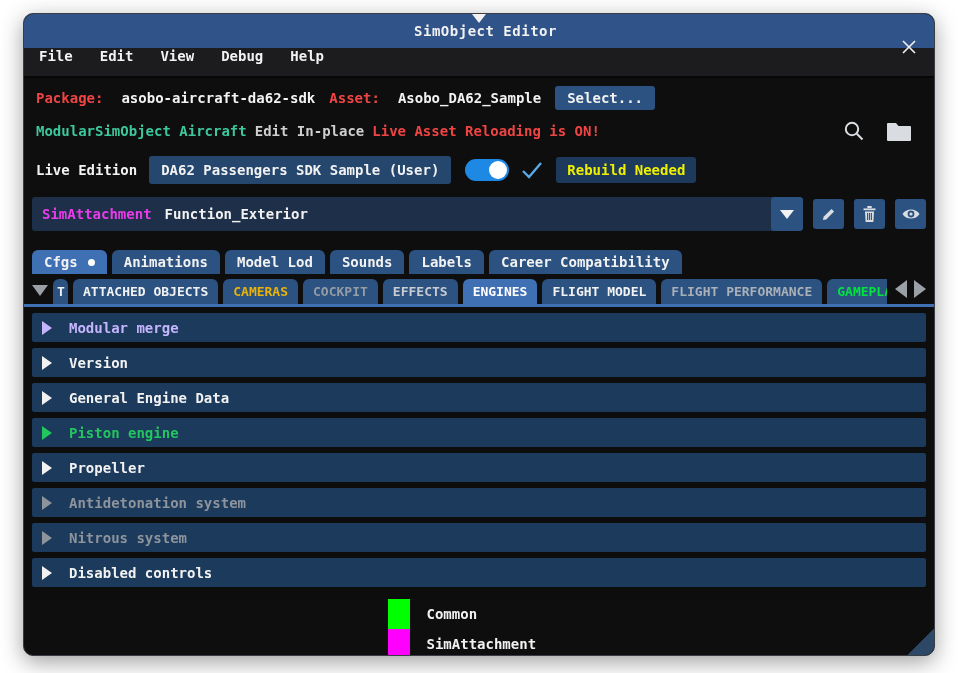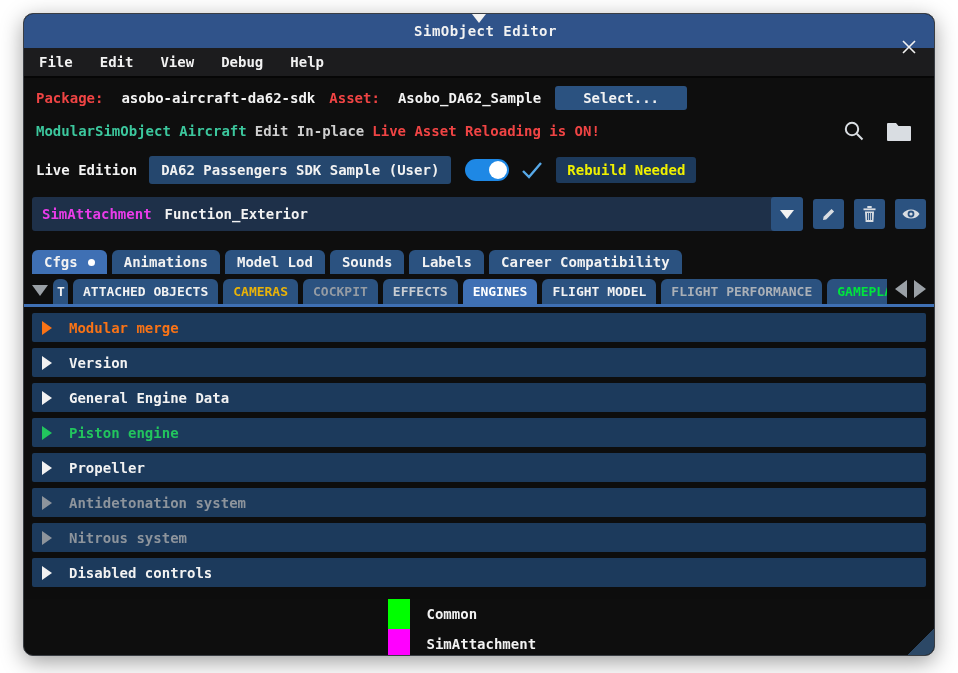--- a/index.html
+++ b/index.html
@@ -12,33 +12,33 @@
     font-weight:700; font-size:14px;
   }
   
   .titlebar { height:34px; background:#30538a; display:flex; align-items:center; padding:0 14px;flex-direction:column; }
   .tri-down { width:0; height:0; border-left:7px solid transparent; border-right:7px solid transparent; border-top:9px solid #f2f2f2; }
   .title-text { margin-left:13px; letter-spacing:.5px; }
   .dot { width:7px; height:7px; border-radius:50%; background:#ffffff; display:inline-block; }
   .title-dot { margin-left:11px; }
   .close-btn { margin-left:auto; width:22px; height:22px; display:flex; align-items:center; justify-content:center; cursor:pointer; }
   
-  .menubar { height:30px; background:#1c1c1e; border-bottom:2px solid #060606; display:flex; align-items:center; gap:27px; padding:0 15px; }
+  .menubar { height:30px; background:#1c1c1e; border-bottom:2px solid #060606; display:flex; align-items:flex-start; gap:27px; padding:0 15px; }
   .menu-item { color:#f2f2f2; }
   
   .row { display:flex; align-items:center; padding:0 12px; }
   .row-package { height:34px; margin-top:3px; }
   .row-status  { height:32px; }
   .row-edition { height:38px; margin-top:4px; }
   .lbl-yellow { color:#ef4444; }
   .lbl-teal   { color:#3cc79d; }
   .lbl-gray   { color:#cfcfcf; }
   .val-white  { color:#f2f2f2; }
   .sp8{width:8px;} .sp14{width:14px;} .sp18{width:18px;}
-  .btn-blue { background:#2b5280; color:#f2f2f2; border-radius:3px; padding:4px 28px; cursor:pointer; }
+  .btn-blue { background:#2b5280; color:#f2f2f2; border-radius:3px; padding:4px 12px; cursor:pointer; }
   .icon-group { margin-left:auto; display:flex; align-items:center; gap:20px; padding-right:10px; }
   .selector { background:#25476e; color:#f2f2f2; border-radius:3px; padding:6px 12px; margin-left:12px; cursor:pointer; }
   .toggle { width:44px; height:22px; border-radius:11px; background:#1e88e5; position:relative; margin-left:14px; cursor:pointer; }
   .toggle .knob { position:absolute; top:2px; right:2px; width:18px; height:18px; border-radius:50%; background:#ffffff; }
   .checkmark { margin-left:12px; display:flex; align-items:center; }
   .badge { background:#1d3a5c; color:#f0f000; border-radius:3px; padding:5px 11px; margin-left:13px; }
   
   .attach-row { display:flex; align-items:center; padding:0 8px; margin-top:8px; gap:10px; }
   .attach-bar { flex:1; height:34px; background:#1e3049; border-radius:3px; display:flex; align-items:center; padding-left:10px; overflow:hidden; }
   .attach-type { color:#e93ce9; margin-right:13px; }
@@ -195,21 +195,21 @@
     </div>
     <span class="tabs2-arrows">
       <span class="arr-left"></span>
       <span class="arr-right"></span>
 
     </span>
   </div>
   <div class="tab-underline"></div>
 
   <div class="content">
-    <div class="section-bar" style="color: #f97316; text-align: right;">
+    <div class="section-bar" style="color: #c4b5fd; text-align: right;">
       <span class="sec-arrow"></span>
       <span>Modular merge</span>
     </div>
     <div class="section-bar" style="color: rgb(242, 242, 242);">
       <span class="sec-arrow"></span>
       <span>Version</span>
     </div>
     <div class="section-bar" style="color: rgb(242, 242, 242);">
       <span class="sec-arrow"></span>
       <span>General Engine Data</span>

